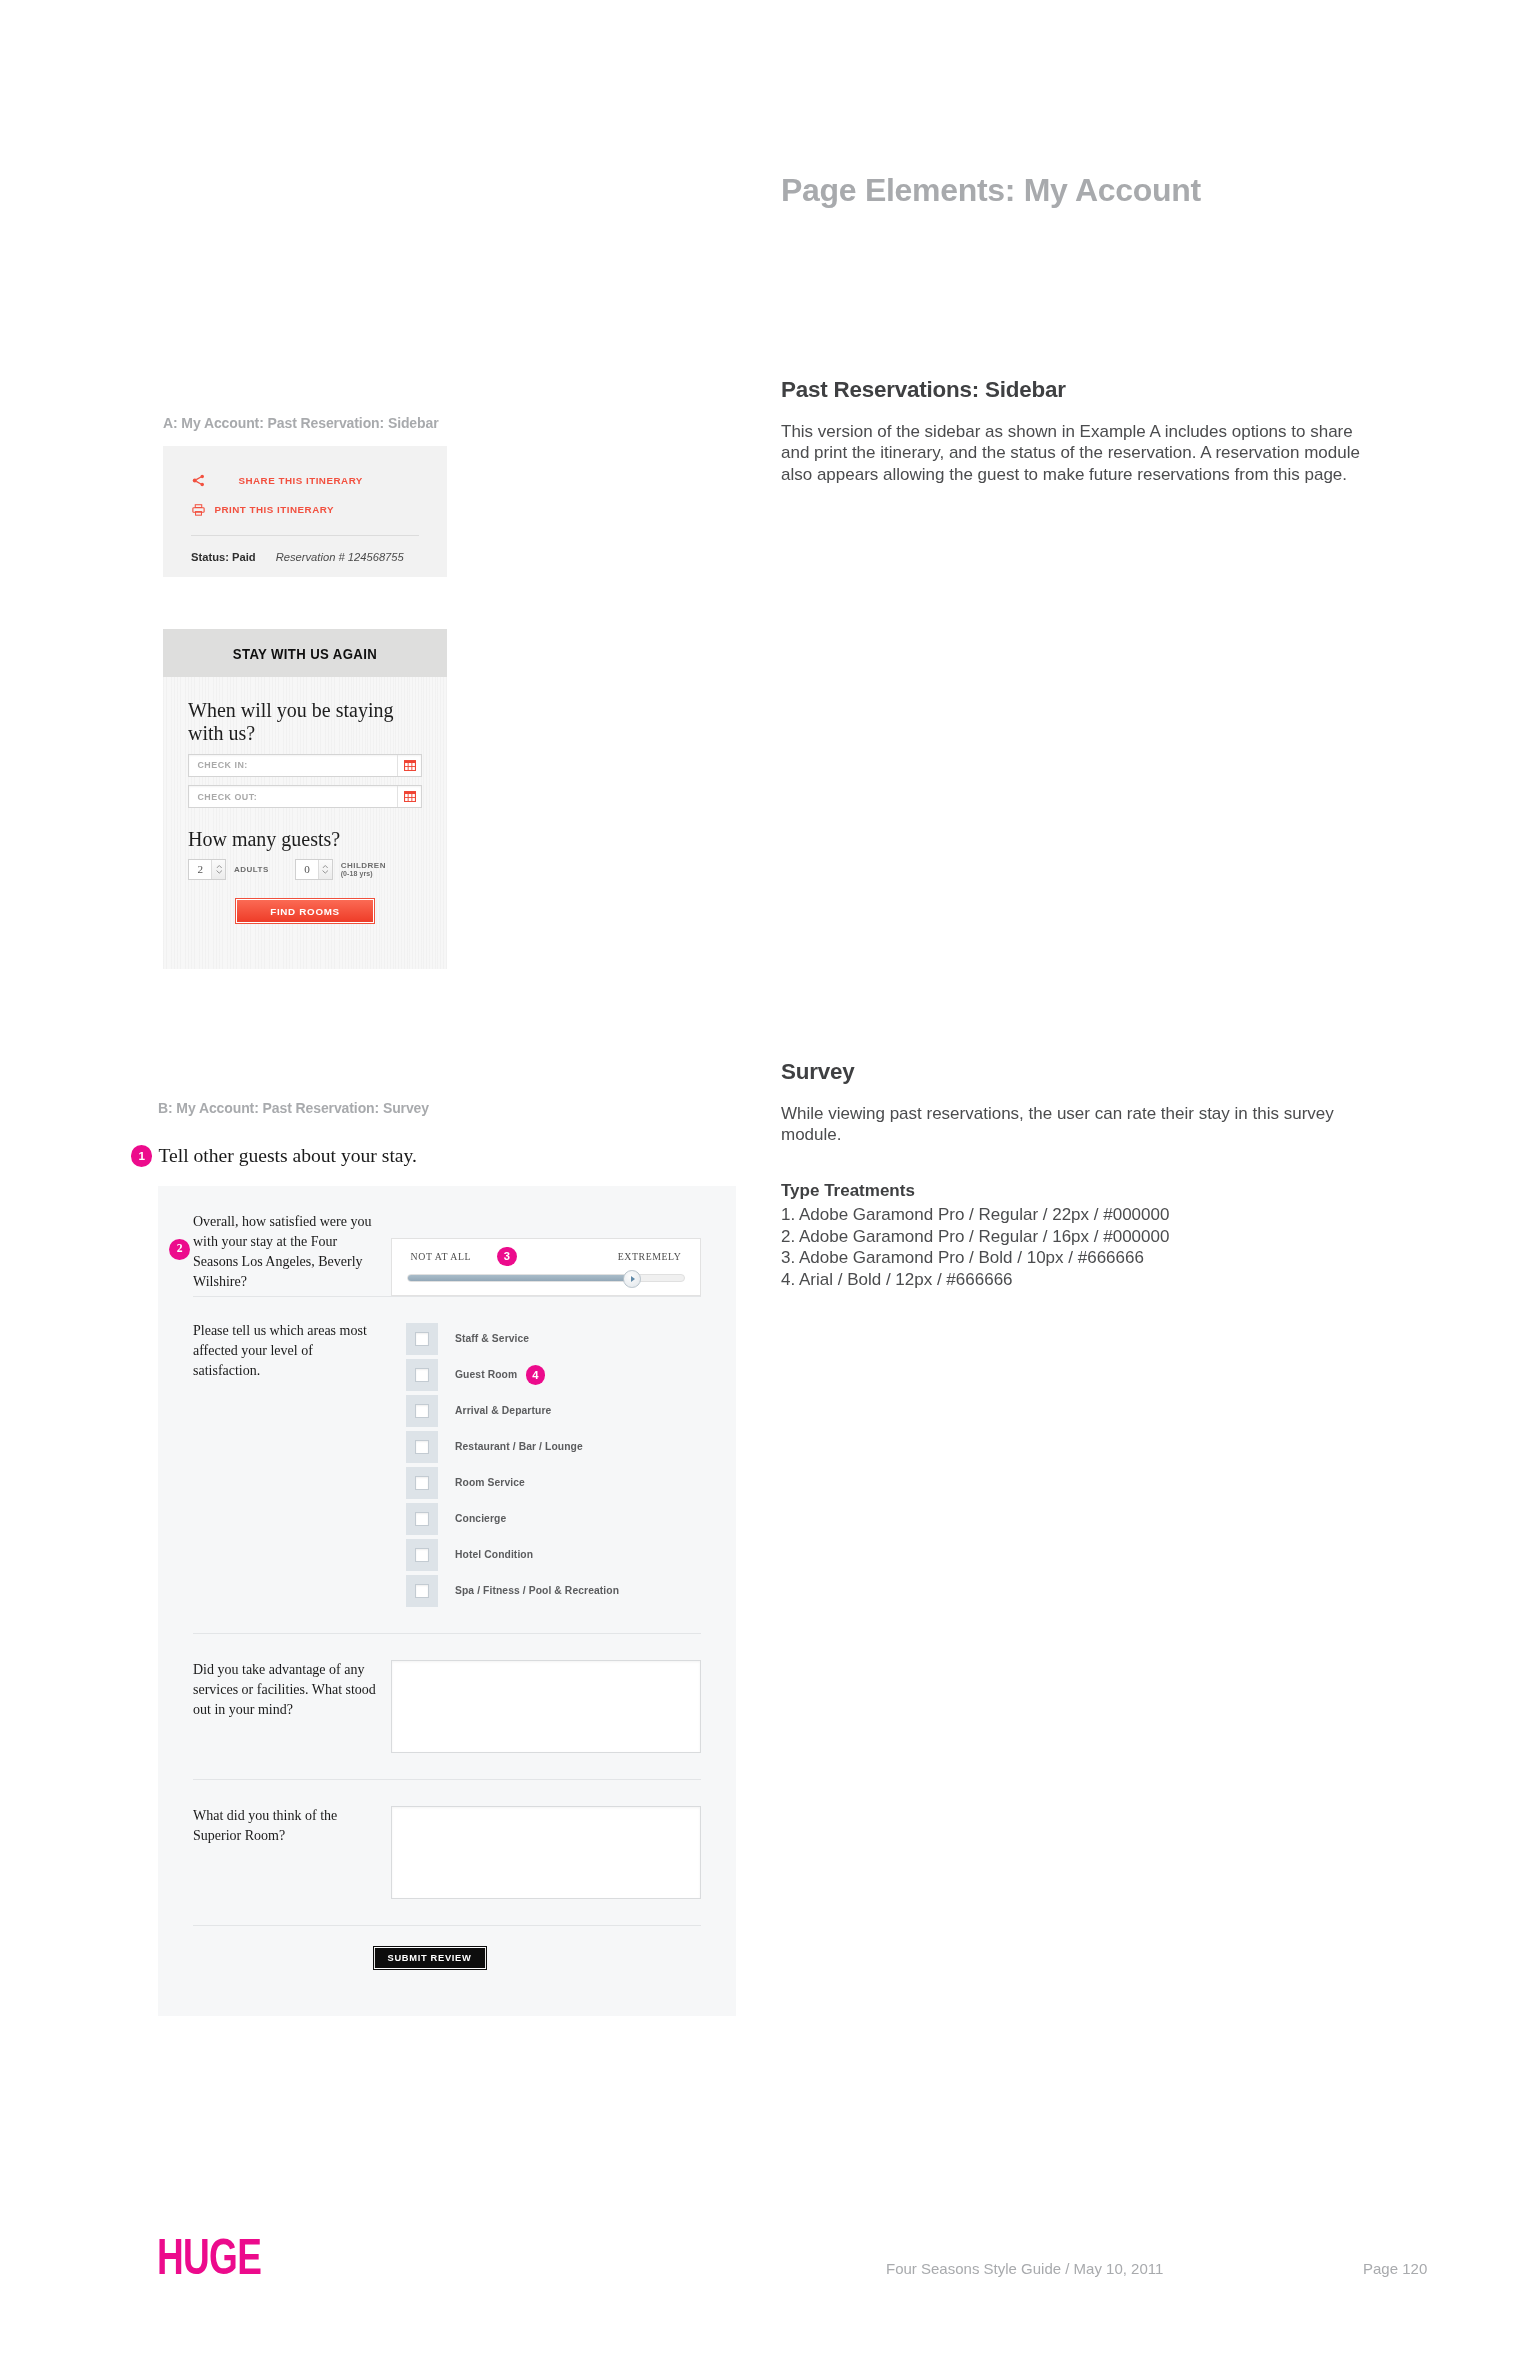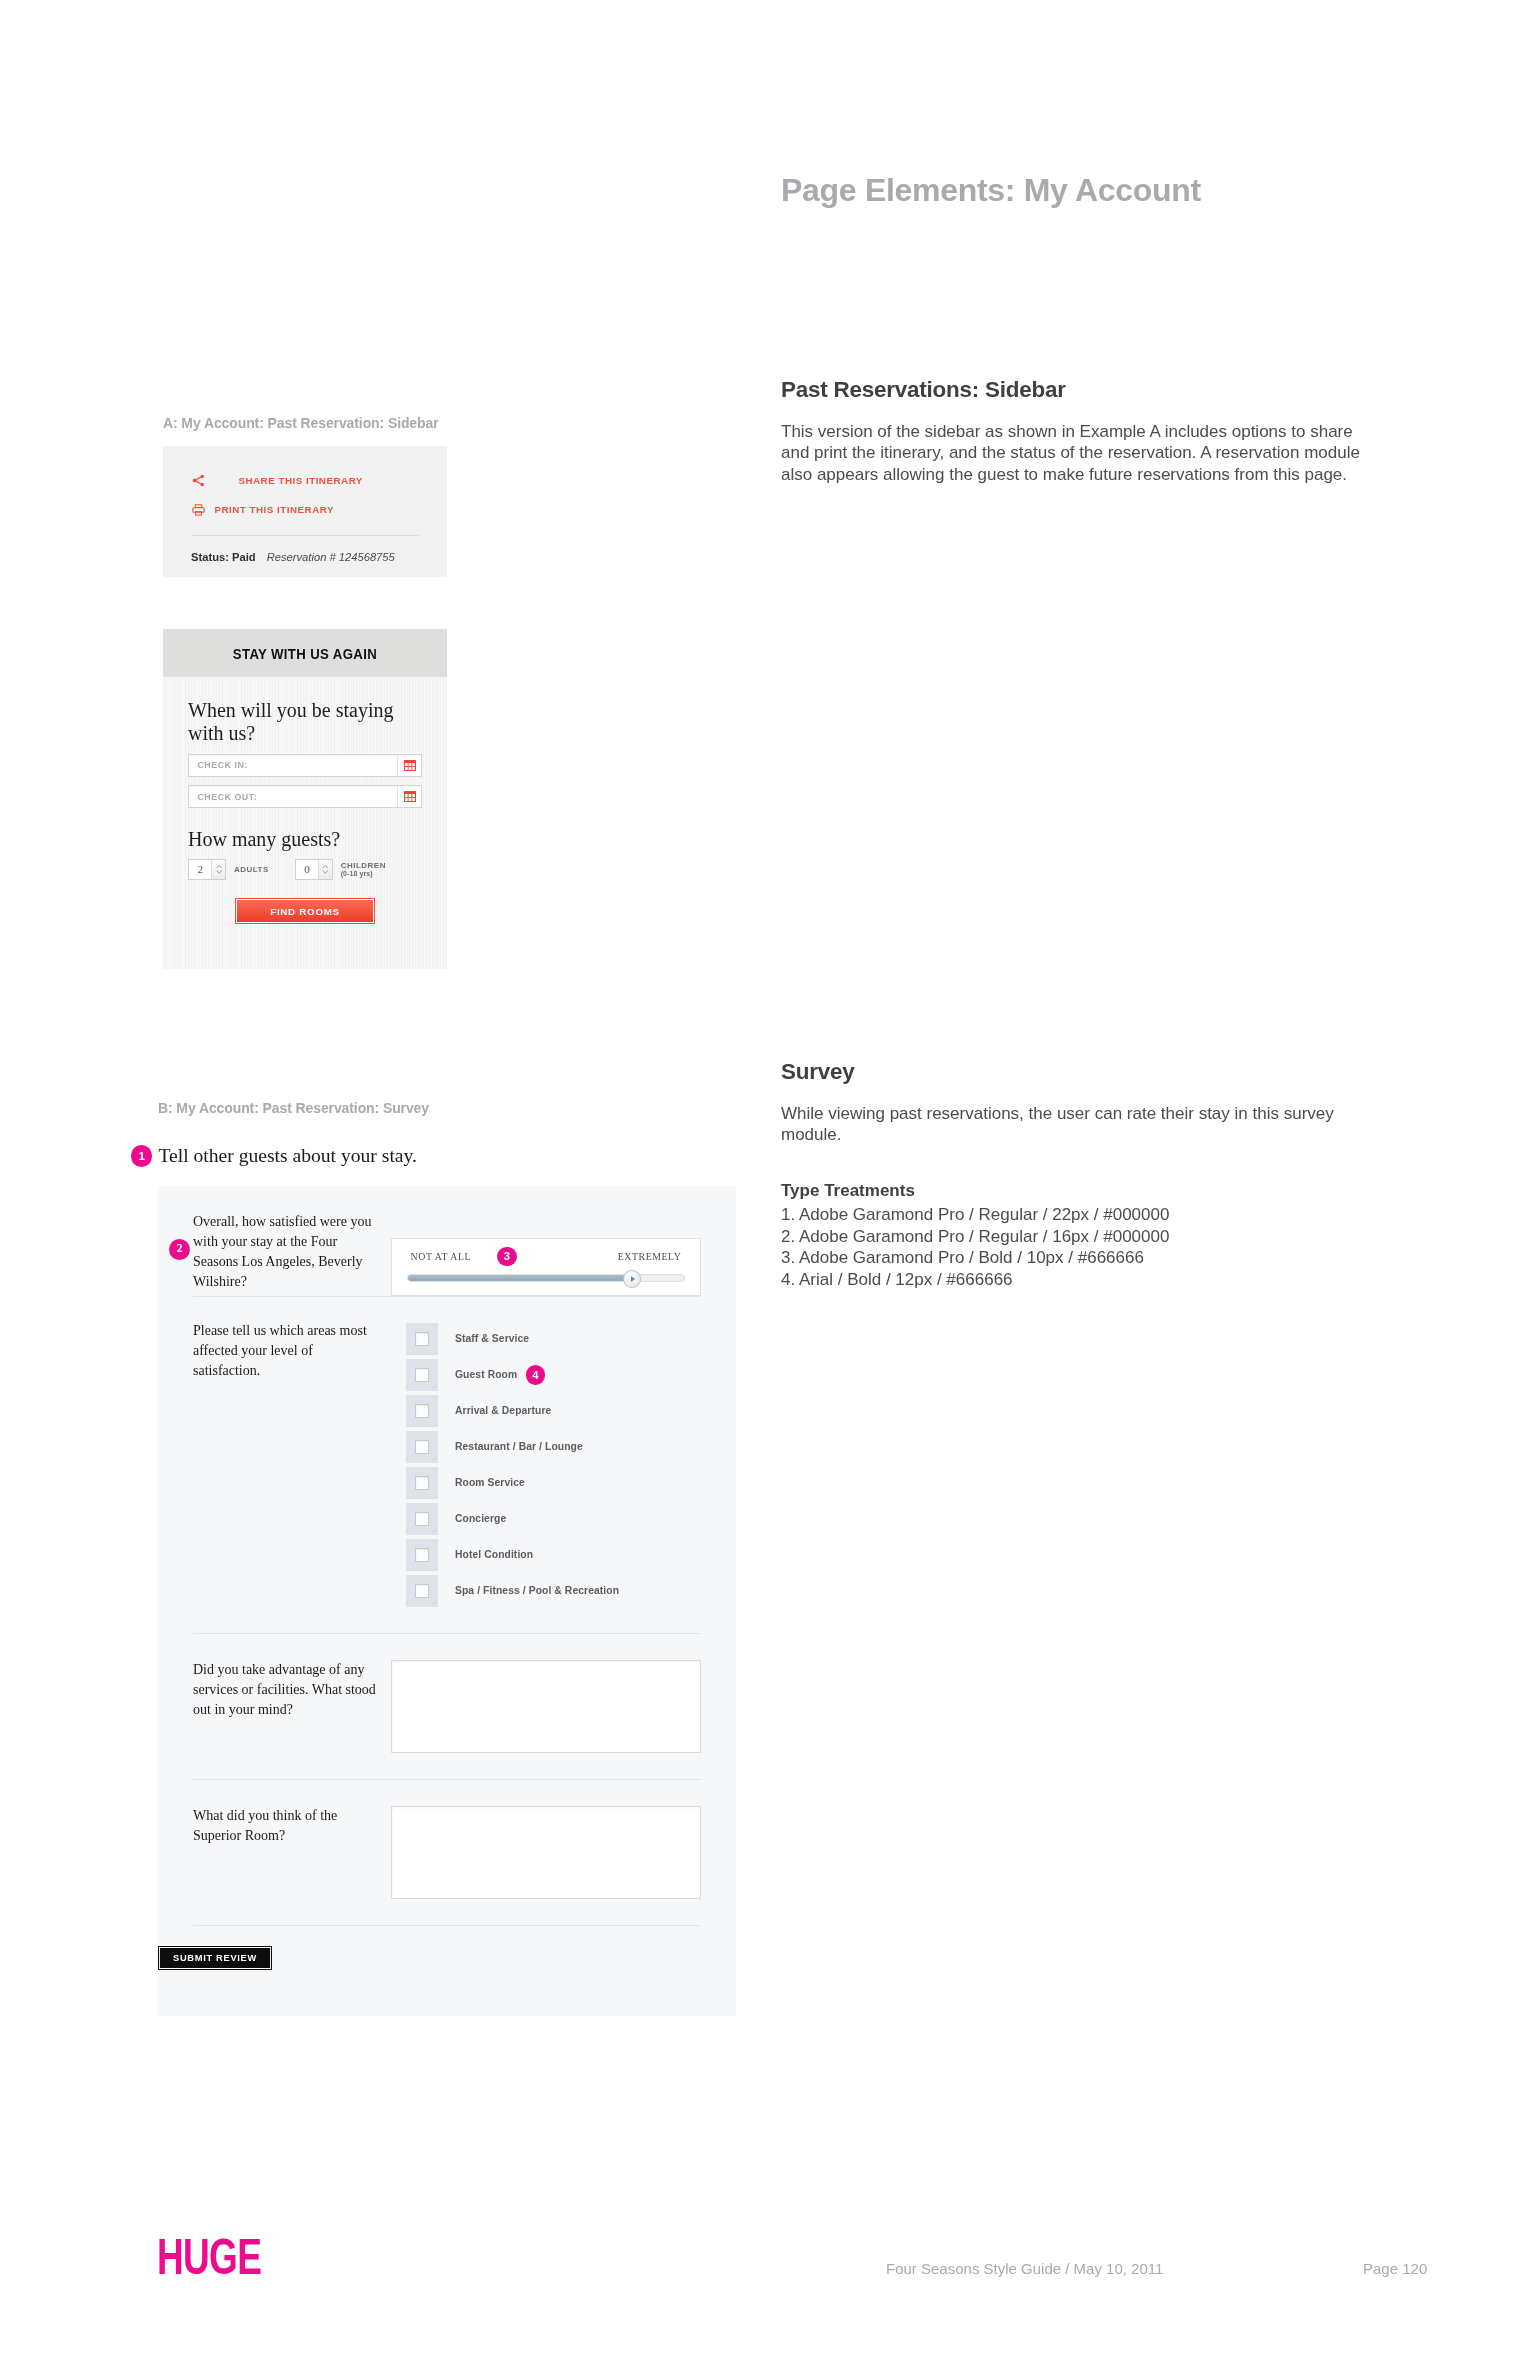--- a/index.html
+++ b/index.html
@@ -61,21 +61,21 @@
   .link-txt {
     font-size: 9.8px; font-weight: bold; color: #f2503f;
     letter-spacing: 0.5px;
   }
   .rule-a {
     margin: 13px 28px 0 28px; height: 0.9px; background: #dcdcdc;
   }
   .status-row {
     margin: 15px 0 0 28px;
     font-size: 11.2px; color: #2f2f2f;
-    display: flex; align-items: baseline; gap: 11px;
+    display: flex; align-items: baseline; gap: 20px;
   }
   .status-row .lbl { font-weight: bold; }
   .status-row .val { font-style: italic; color: #4a4a4a; }
 
   
   .mod-stay {
     position: absolute; left: 163px; top: 629px;
     width: 284px; height: 340px;
     background: #f7f7f7;
     background-image: repeating-linear-gradient(
@@ -249,21 +249,21 @@
   }
 
   .ta-row { padding-top: 26px; padding-bottom: 26px; }
   .ta-box {
     margin-left: 15px; width: 319px; height: 93px;
     background: #fff; border: 0.9px solid #d9dbdd;
     box-shadow: inset 0 0.9px 2.8px rgba(0,0,0,0.05);
   }
   .submit-row {
     padding-top: 20.5px; padding-bottom: 20.5px;
-    display: flex; justify-content: flex-start; padding-right: 35px;
+    display: flex; justify-content: center; padding-right: 35px;
   }
   .submit-btn {
     width: 114px; height: 24px;
     background: #0d0d0d; border: 1.9px solid #0d0d0d;
     box-shadow: 0 0 0 0.9px #ffffff inset;
     display: flex; align-items: center; justify-content: center;
     font-size: 9.3px; font-weight: bold; color: #fff;
     letter-spacing: 0.7px;
   }
 

